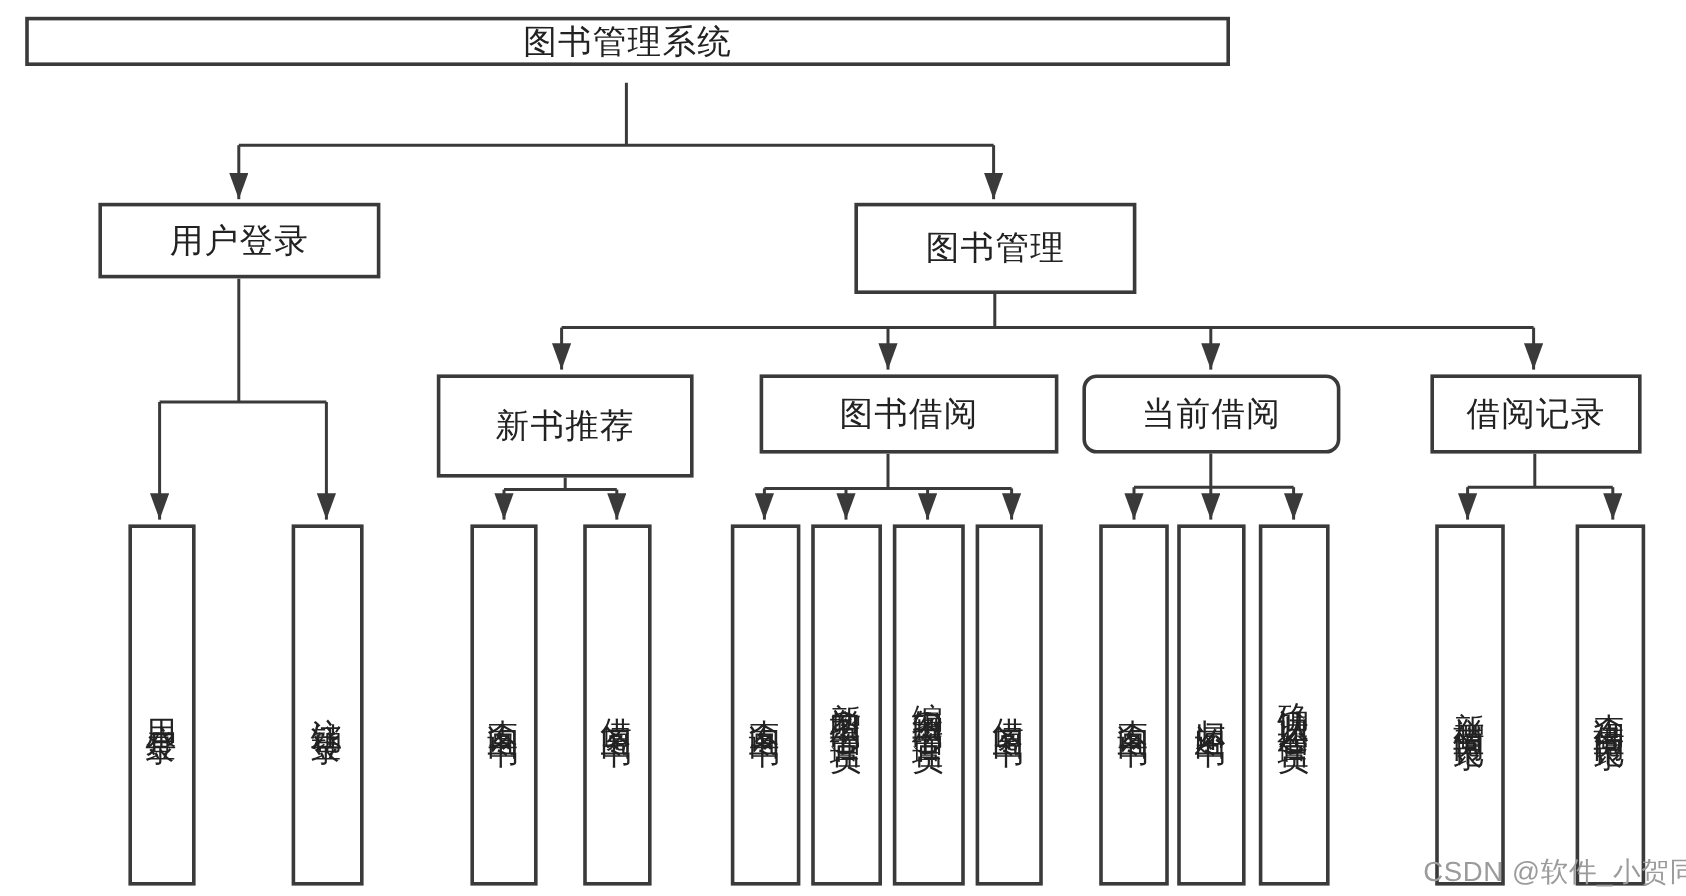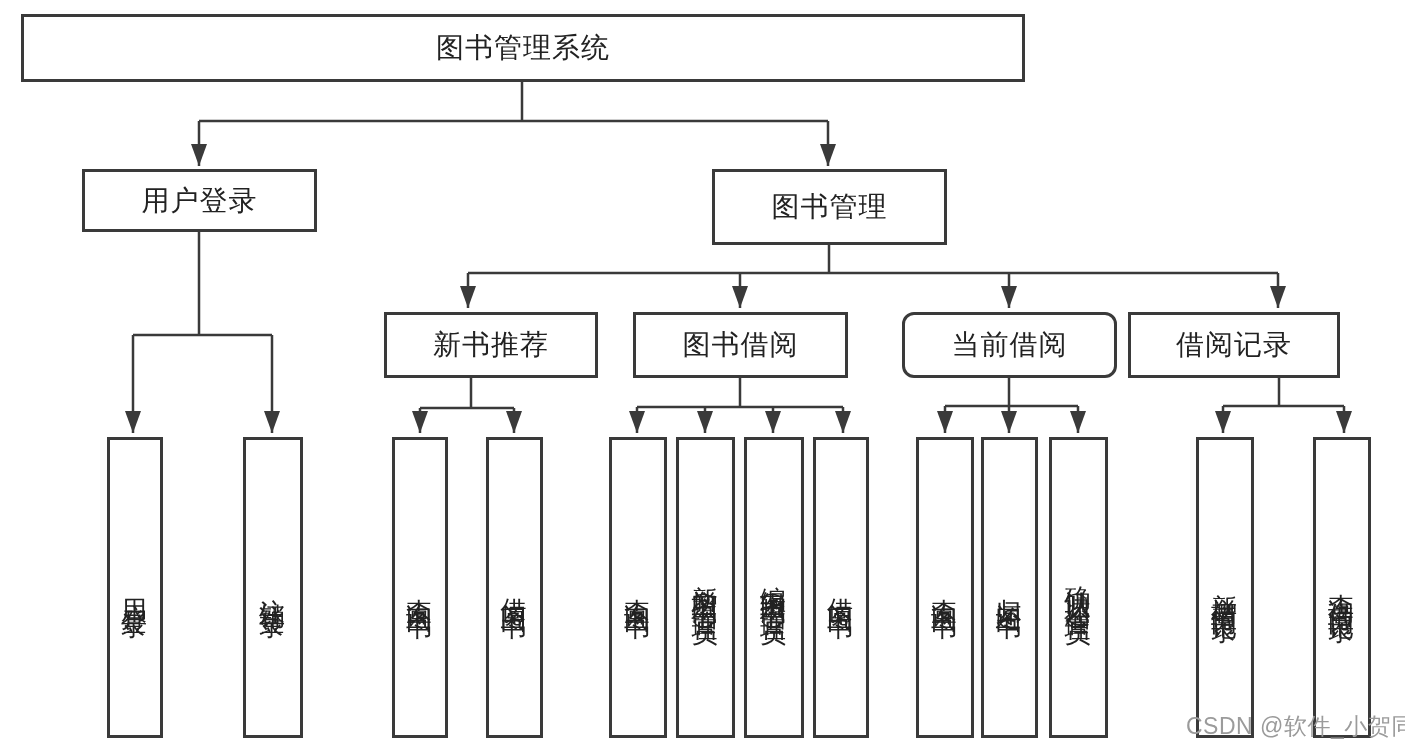--- a/index.html
+++ b/index.html
@@ -95,29 +95,29 @@
       <line x1="945" y1="406" x2="945" y2="433" marker-end="url(#ah)"></line>
       <line x1="1009" y1="406" x2="1009" y2="433" marker-end="url(#ah)"></line>
       <line x1="1078" y1="406" x2="1078" y2="433" marker-end="url(#ah)"></line>
 
       <path d="M1279,378 V406 M1223,406 H1344"></path>
       <line x1="1223" y1="406" x2="1223" y2="433" marker-end="url(#ah)"></line>
       <line x1="1344" y1="406" x2="1344" y2="433" marker-end="url(#ah)"></line>
     </g>
   </svg>
 
-  <div class="hbox" style="left:21px;top:14px;width:1004px;height:68px;">图书管理系统</div>
+  <div class="hbox" style="left:21px;top:14px;width:1004px;height:41px;">图书管理系统</div>
 
   <div class="hbox" style="left:82px;top:169px;width:235px;height:63px;">用户登录</div>
   <div class="hbox" style="left:712px;top:169px;width:235px;height:76px;">图书管理</div>
 
-  <div class="hbox" style="left:384px;top:312px;width:214px;height:66px;">新书推荐</div>
-  <div class="hbox" style="left:633px;top:312px;width:215px;height:66px;">图书借阅</div>
+  <div class="hbox" style="left:364px;top:312px;width:214px;height:86px;">新书推荐</div>
+  <div class="hbox" style="left:633px;top:312px;width:249px;height:66px;">图书借阅</div>
   <div class="hbox" style="left:902px;top:312px;width:215px;height:66px;border-radius:12px;">当前借阅</div>
-  <div class="hbox" style="left:1128px;top:312px;width:212px;height:66px;">借阅记录</div>
+  <div class="hbox" style="left:1192px;top:312px;width:176px;height:66px;">借阅记录</div>
 
   <div class="vbox" style="left:107px;width:56px;">
     <span>用户登录</span>
   </div>
   <div class="vbox" style="left:243px;width:60px;">
     <span>注销登录</span>
   </div>
 
   <div class="vbox" style="left:392px;width:56px;">
     <span>查询图书</span>

